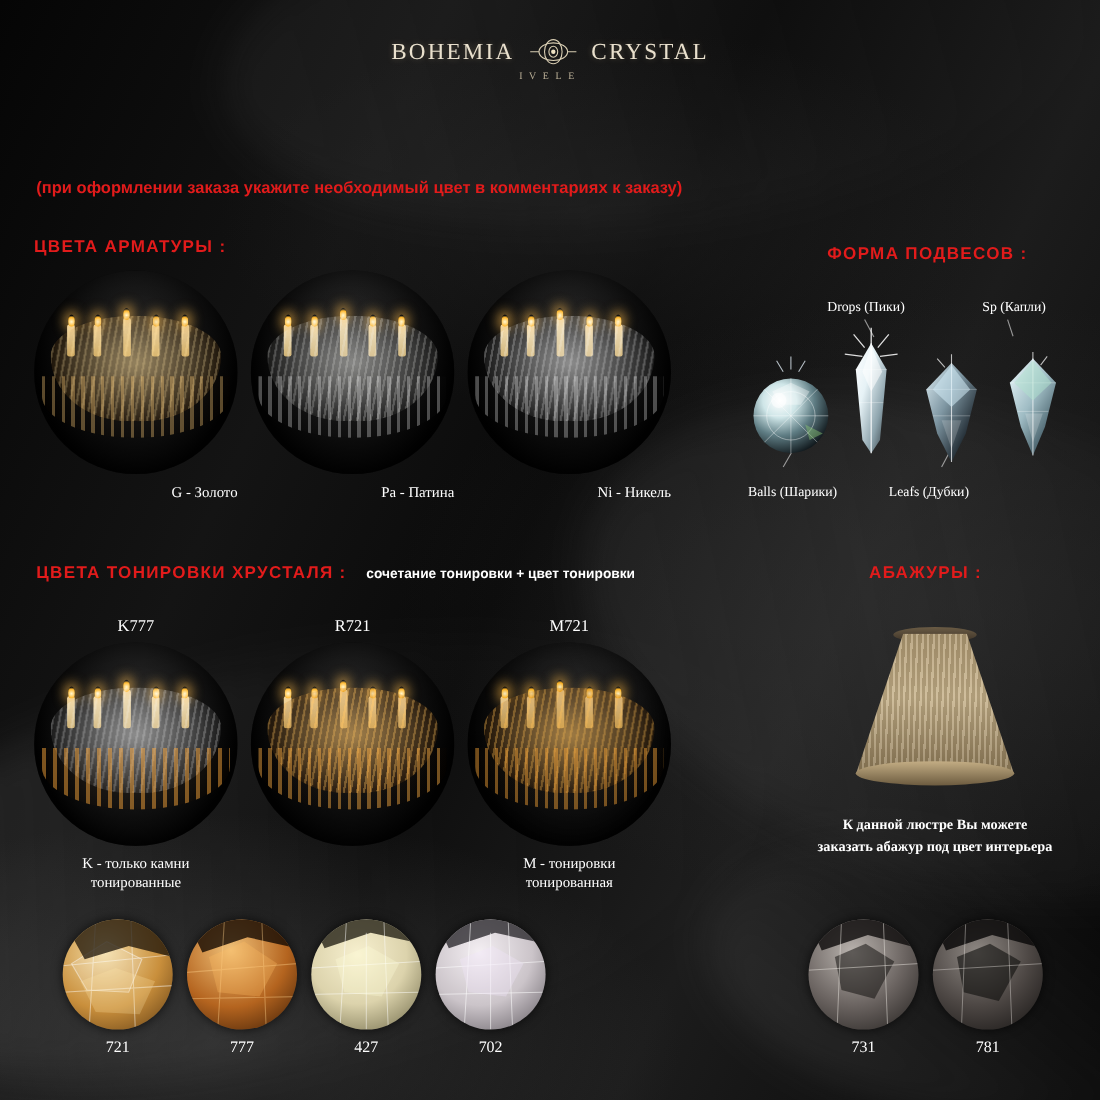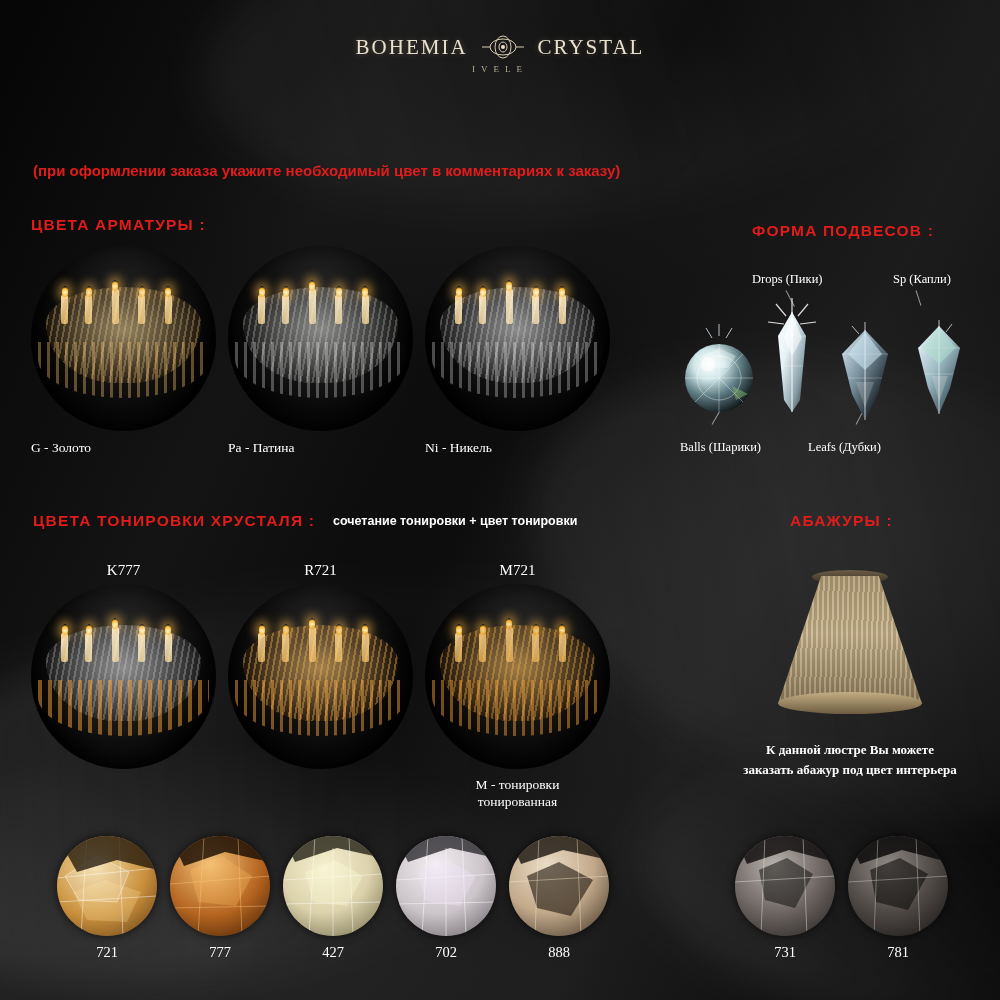--- a/index.html
+++ b/index.html
@@ -120,21 +120,21 @@
       radial-gradient(ellipse at 50% 45%, rgba(255,225,160,0.6), rgba(190,130,50,0.10) 70%); }
   .tint-gold .drapes { background: repeating-linear-gradient(90deg, rgba(255,205,120,0.55) 0 3px, rgba(120,70,20,0.05) 3px 9px); }
   .tint-amber .crystal-body { background:
       repeating-linear-gradient(100deg, rgba(255,190,90,0.45) 0 2px, rgba(140,80,20,0.10) 2px 6px),
       radial-gradient(ellipse at 50% 45%, rgba(255,200,110,0.70), rgba(150,90,25,0.12) 70%); }
   .tint-amber .drapes { background: repeating-linear-gradient(90deg, rgba(255,175,70,0.7) 0 3px, rgba(110,60,10,0.06) 3px 9px); }
   .tint-patina .crystal-body { filter: sepia(0.25) brightness(0.95); }
   .tint-nickel .crystal-body { filter: grayscale(0.35) brightness(1.05); }
 
   .bubble-caption {
-    position: absolute; text-align: left; color: #fff;
+    position: absolute; text-align: right; color: #fff;
     font-size: 13.5px; font-family: "Liberation Serif", serif;
   }
   .tint-label {
     position: absolute; text-align: center; color: #fff;
     font-size: 15px; font-family: "Liberation Serif", serif;
   }
   .tint-caption {
     position: absolute; text-align: center; color: #fff;
     font-size: 13.5px; line-height: 17px; font-family: "Liberation Serif", serif;
   }
@@ -375,20 +375,22 @@
         <div class="candle" style="left:42%; height:72%"></div>
         <div class="candle" style="left:60%"></div>
         <div class="candle" style="left:78%"></div>
       </div>
       <div class="crystal-body" style="background:
         repeating-linear-gradient(100deg, rgba(255,255,255,0.30) 0 2px, rgba(255,255,255,0.05) 2px 6px),
         radial-gradient(ellipse at 50% 45%, rgba(255,255,255,0.5), rgba(255,255,255,0.05) 70%);"></div>
       <div class="drapes" style="background: repeating-linear-gradient(90deg, rgba(255,170,60,0.75) 0 4px, rgba(120,60,10,0.08) 4px 10px);"></div>
     </div>
   </div>
+  <div class="tint-caption" style="left:16px; top:776px; width:215px; white-space:pre-line;">K - только камни
+тонированные</div>
 
   <div class="tint-label" style="left:228px; top:562px; width:185px;">R721</div>
   <div class="bubble" style="left:228px; top:584px; width:185px; height:185px;">
     <div class="bub-inner chand tint-amber">
       <div class="candles">
         <div class="candle" style="left:8%"></div>
         <div class="candle" style="left:24%"></div>
         <div class="candle" style="left:42%; height:72%"></div>
         <div class="candle" style="left:60%"></div>
         <div class="candle" style="left:78%"></div>
@@ -472,32 +474,20 @@
           <path d="M0 0 H100 V22 L54 12 L12 26 Z" fill="rgba(22,20,24,0.7)"></path>
           <g stroke="rgba(255,255,255,0.55)" stroke-width="0.9" fill="none">
             <path d="M0 44 L100 38 M0 68 L100 66 M32 0 L26 100 M66 0 L70 100 M50 12 L50 100"></path>
           </g>
           <path d="M22 36 L52 24 L80 40 L64 70 L30 66 Z" fill="rgba(240,230,250,0.35)"></path>
         </svg>
       </div>
       <div class="swatch-name">702</div>
     </div>
 
-    <div class="swatch" style="left:509px; top:0;">
-      <div class="swatch-circle" style="background:radial-gradient(circle at 38% 30%, #eadcc6, #c2a98a 50%, #3a2e21 100%);">
-        <svg class="facets" viewBox="0 0 100 100" width="100" height="100">
-          <path d="M0 0 H100 V24 L54 14 L12 28 Z" fill="rgba(20,16,10,0.78)"></path>
-          <path d="M18 40 L50 26 L84 44 L62 80 L28 72 Z" fill="rgba(30,22,14,0.6)"></path>
-          <g stroke="rgba(255,240,210,0.45)" stroke-width="0.9" fill="none">
-            <path d="M0 46 L100 40 M30 0 L26 100 M68 0 L72 100"></path>
-          </g>
-        </svg>
-      </div>
-      <div class="swatch-name">888</div>
-    </div>
 
 
     <div class="swatch" style="left:735px; top:0;">
       <div class="swatch-circle" style="background:radial-gradient(circle at 40% 30%, #b9b3ae, #6b6461 52%, #211e1c 100%);">
         <svg class="facets" viewBox="0 0 100 100" width="100" height="100">
           <path d="M0 0 H100 V26 L54 14 L12 28 Z" fill="rgba(16,14,13,0.82)"></path>
           <path d="M24 34 L52 22 L78 38 L60 72 L30 64 Z" fill="rgba(20,18,16,0.55)"></path>
           <g stroke="rgba(235,230,225,0.5)" stroke-width="0.9" fill="none">
             <path d="M0 46 L100 40 M30 0 L26 100 M68 0 L72 100"></path>
           </g>

